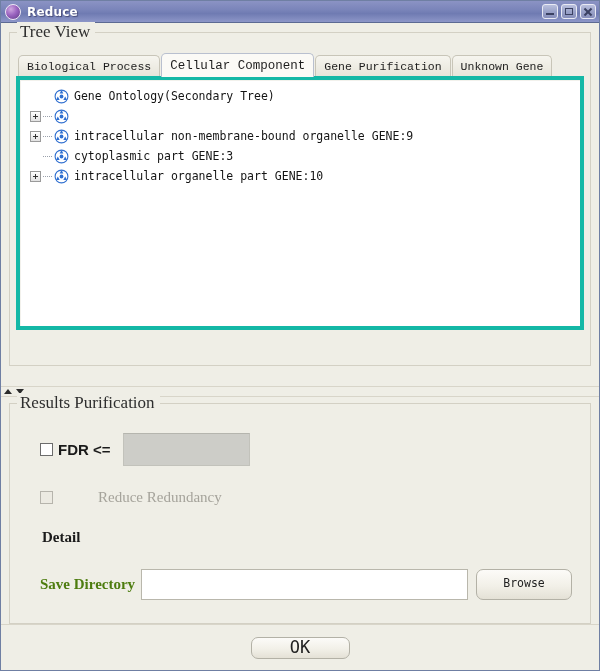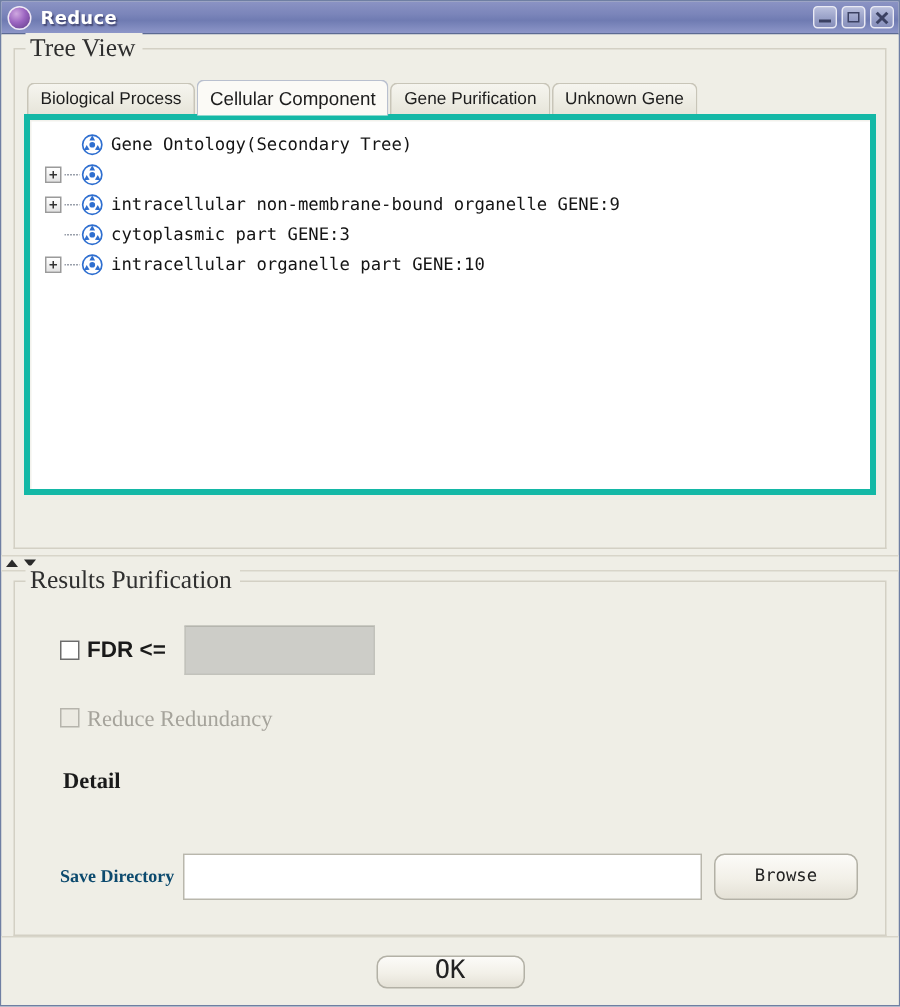--- a/index.html
+++ b/index.html
@@ -97,21 +97,21 @@
     position: relative;
     background: #efeee6;
     display: flex;
     flex-direction: column;
     padding: 0;
   }
 
   
   .titled-panel {
     position: relative;
-    margin: 9px 8px 0 8px;
+    margin: 9px 8px 16px 8px;
     border: 1px solid #d3d0c4;
     border-top: none;
     background: transparent;
     box-sizing: border-box;
   }
   .titled-panel::before {
     content: "";
     position: absolute;
     top: 0; left: 0; right: 0;
     height: 1px;
@@ -139,21 +139,21 @@
   
   .tabstrip {
     display: flex;
     align-items: flex-end;
     height: 22px;
     padding-left: 2px;
     position: relative;
     z-index: 2;
   }
   .tab {
-    font-family: Liberation Sans, sans-serif;
+    font-family: Liberation Mono, monospace;
     font-size: 11.5px;
     color: #1d1d1d;
     padding: 3px 8px 3px 8px;
     height: 21px;
     box-sizing: border-box;
     line-height: 15px;
     border: 1px solid #c8c5b8;
     border-bottom: none;
     border-radius: 5px 5px 0 0;
     background: linear-gradient(to bottom,#f6f5ef 0%, #e7e5da 100%);
@@ -303,22 +303,24 @@
     width: 127px;
     height: 33px;
     background: #cdcdc8;
     border: 1px solid #c2c2bb;
     border-top-color: #b5b5ae;
     box-sizing: border-box;
   }
 
   .row-reduce {
     display: flex;
+    align-items: center;
     margin: 22px 0 0 20px;
     height: 18px;
+    gap: 40px;
   }
 
   .row-detail {
     margin: 22px 0 0 22px;
   }
   .detail-label {
     font-family: "Liberation Serif", serif;
     font-weight: bold;
     font-size: 15px;
     color: #1a1a1a;
@@ -330,22 +332,22 @@
     margin: 0 0 0 12px;
     height: 34px;
     position: absolute;
     left: 18px;
     right: 18px;
     bottom: 22px;
   }
   .savedir-label {
     font-family: "Liberation Serif", serif;
     font-weight: bold;
-    font-size: 12px;
-    color: #0c4a6e;
+    font-size: 15px;
+    color: #4d7c0f;
     white-space: nowrap;
     margin-right: 6px;
   }
   .savedir-input {
     flex: 1 1 auto;
     height: 31px;
     background: #ffffff;
     border: 1px solid #b9b7ac;
     box-sizing: border-box;
     margin-right: 8px;

